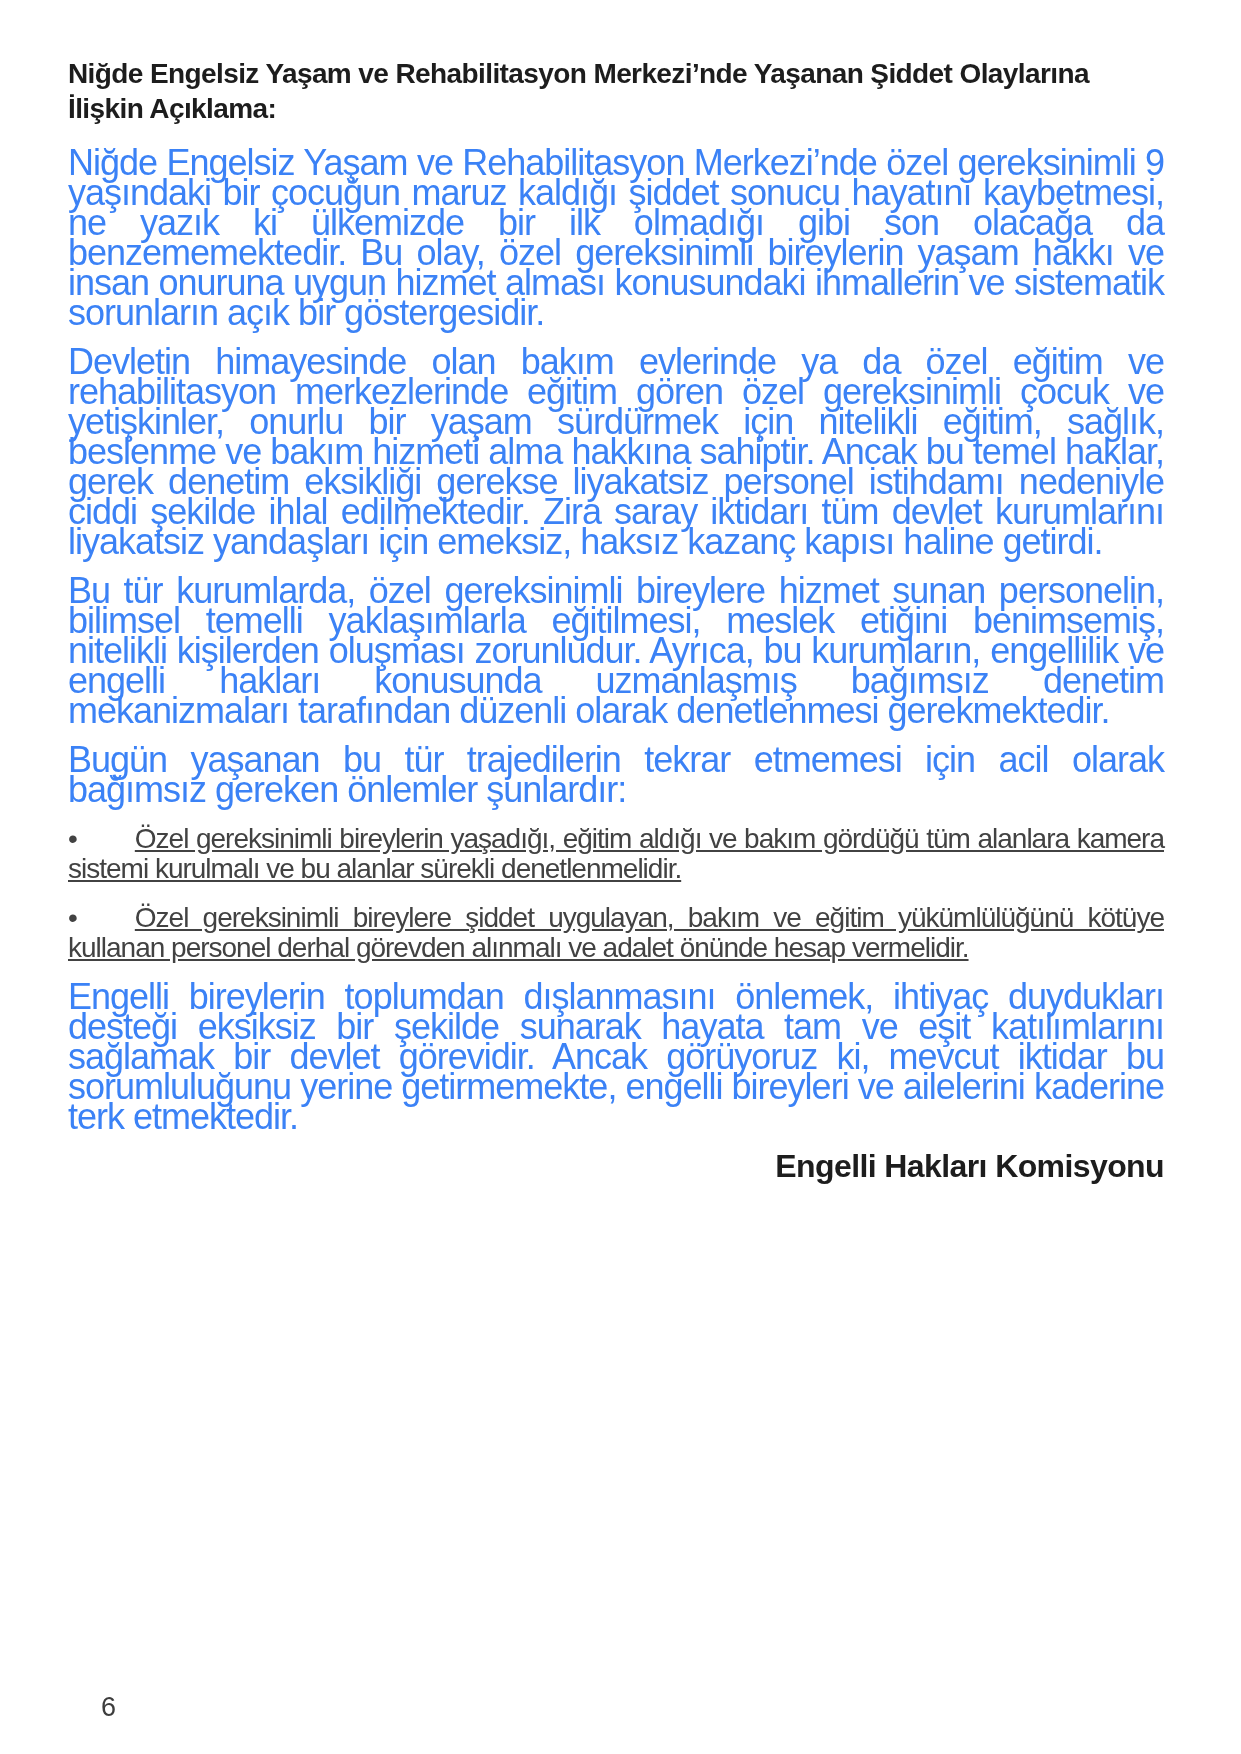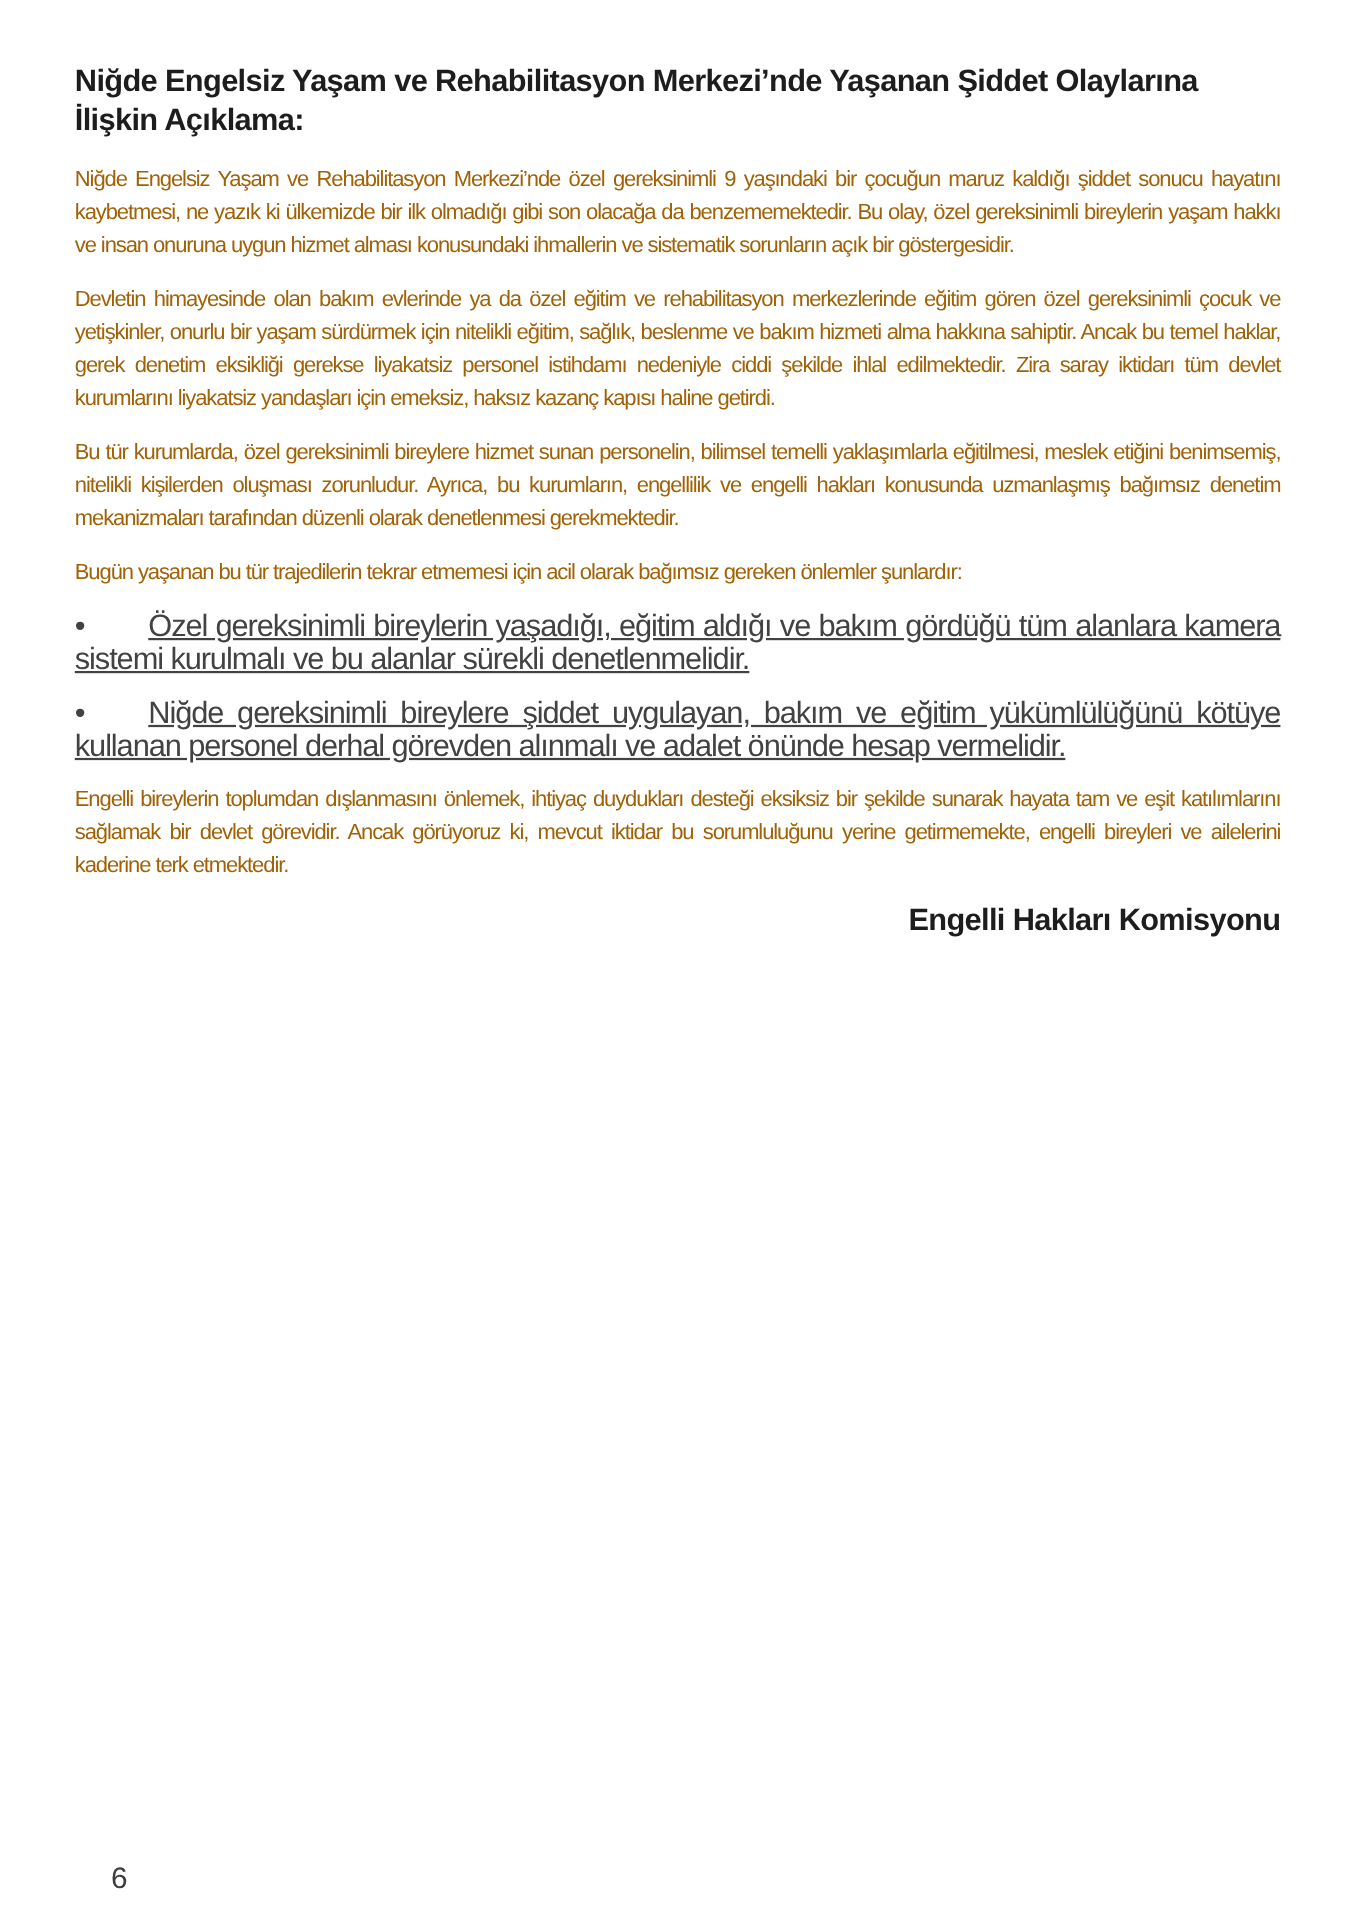--- a/index.html
+++ b/index.html
@@ -24,24 +24,24 @@
   .doc-title {
     font-size: 28px;
     line-height: 35px;
     font-weight: 700;
     color: #1d1d1d;
     letter-spacing: -0.6px;
     margin: 0 0 22px 0;
     text-align: left;
   }
   p.body-par {
-    font-size: 20px;
+    font-size: 36px;
     line-height: 30px;
     font-weight: 400;
-    color: #a16207;
+    color: #3b82f6;
     letter-spacing: -1px;
     text-align: justify;
     margin: 0 0 19px 0;
   }
   p.bullet-par {
     font-size: 28px;
     line-height: 30px;
     font-weight: 400;
     color: #424242;
     letter-spacing: -1px;
@@ -51,21 +51,21 @@
   }
   .bullet-marker {
     display: inline-block;
     color: #424242;
   }
   .bullet-indent {
     display: inline-block;
     width: 58px;
   }
   .signature {
-    font-size: 28px;
+    font-size: 32px;
     line-height: 30px;
     font-weight: 700;
     color: #1d1d1d;
     letter-spacing: -0.6px;
     text-align: right;
     margin: 0;
   }
   .footer {
     position: absolute;
     left: 68px;
@@ -100,21 +100,21 @@
 
     <p class="body-par">Bu tür kurumlarda, özel gereksinimli bireylere hizmet sunan personelin, bilimsel temelli yaklaşımlarla eğitilmesi, meslek etiğini benimsemiş, nitelikli kişilerden oluşması zorunludur. Ayrıca, bu kurumların, engellilik ve engelli hakları konusunda uzmanlaşmış bağımsız denetim mekanizmaları tarafından düzenli olarak denetlenmesi gerekmektedir.</p>
 
     <p class="body-par">Bugün yaşanan bu tür trajedilerin tekrar etmemesi için acil olarak bağımsız gereken önlemler şunlardır:</p>
 
     <p class="bullet-par">
       <span class="bullet-marker">•</span><span class="bullet-indent"></span><span>Özel gereksinimli bireylerin yaşadığı, eğitim aldığı ve bakım gördüğü tüm alanlara kamera sistemi kurulmalı ve bu alanlar sürekli denetlenmelidir.</span>
     </p>
 
     <p class="bullet-par">
-      <span class="bullet-marker">•</span><span class="bullet-indent"></span><span>Niğde gereksinimli bireylere şiddet uygulayan, bakım ve eğitim yükümlülüğünü kötüye kullanan personel derhal görevden alınmalı ve adalet önünde hesap vermelidir.</span>
+      <span class="bullet-marker">•</span><span class="bullet-indent"></span><span>Özel gereksinimli bireylere şiddet uygulayan, bakım ve eğitim yükümlülüğünü kötüye kullanan personel derhal görevden alınmalı ve adalet önünde hesap vermelidir.</span>
     </p>
 
 
     <p class="body-par">Engelli bireylerin toplumdan dışlanmasını önlemek, ihtiyaç duydukları desteği eksiksiz bir şekilde sunarak hayata tam ve eşit katılımlarını sağlamak bir devlet görevidir. Ancak görüyoruz ki, mevcut iktidar bu sorumluluğunu yerine getirmemekte, engelli bireyleri ve ailelerini kaderine terk etmektedir.</p>
 
 
     <p class="signature">Engelli Hakları Komisyonu</p>
 
   </div>
 

